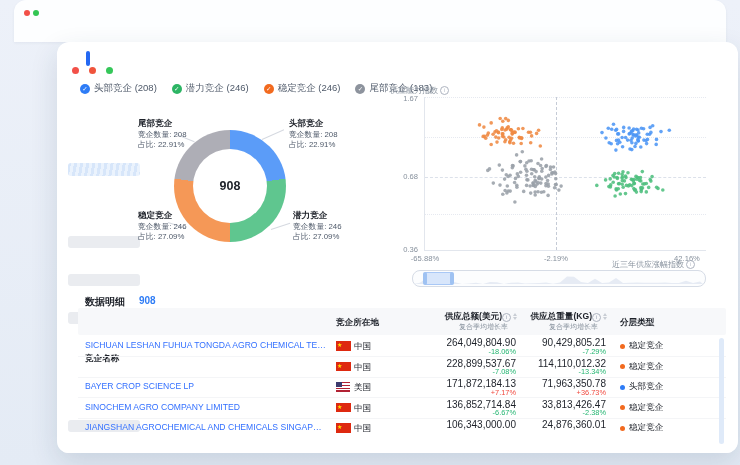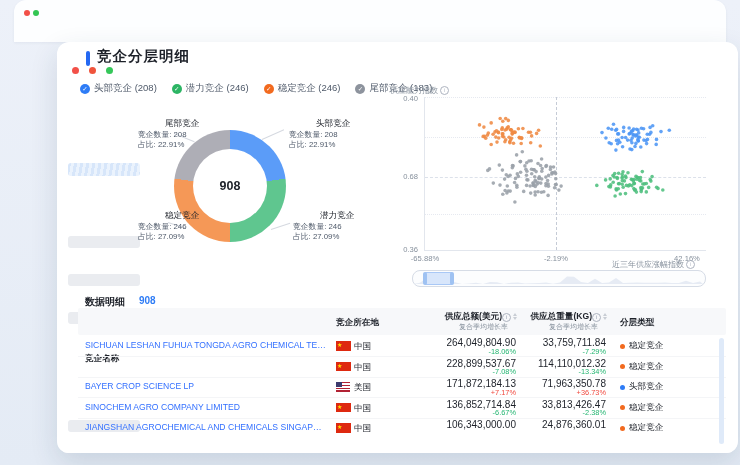--- a/index.html
+++ b/index.html
@@ -18,21 +18,21 @@
   
   .title-bar{position:absolute;left:86px;top:51px;width:4px;height:15px;background:#2468F2;border-radius:2px;}
   .page-title{position:absolute;left:97px;top:47px;font-size:14.5px;font-weight:bold;letter-spacing:1px;}
   .legend{position:absolute;left:80px;top:82px;display:flex;gap:15px;align-items:center;}
   .chip{display:flex;align-items:center;gap:4px;font-size:9.5px;color:#4E5969;cursor:pointer;}
   .chip .ck{width:10px;height:10px;border-radius:50%;color:#fff;font-size:6.5px;line-height:10px;text-align:center;}
   
   .ring{position:absolute;left:174px;top:130px;width:112px;height:112px;border-radius:50%;}
   .hole{position:absolute;left:193px;top:149px;width:74px;height:74px;border-radius:50%;background:#fff;text-align:center;line-height:74px;font-size:12.5px;font-weight:bold;color:#1D2129;}
   .dlabel{position:absolute;width:80px;font-size:7.8px;color:#4E5969;line-height:10.5px;}
-  .dlabel .nm{font-size:8.6px;font-weight:normal;color:#1D2129;margin-bottom:1px;margin-left:27px;}
+  .dlabel .nm{font-size:8.6px;font-weight:bold;color:#1D2129;margin-bottom:1px;}
   .lead{position:absolute;height:1px;background:#D5D9E0;transform-origin:left center;}
   
   .ax-title{position:absolute;font-size:8px;color:#86909C;display:flex;align-items:center;gap:2px;}
   .tick{position:absolute;font-size:7.6px;color:#86909C;}
   .grid-h{position:absolute;left:425px;width:281px;border-top:1px dotted #E6E9F0;}
   .axis-v{position:absolute;left:424px;top:97px;width:1px;height:153px;background:#E2E6ED;}
   .axis-h{position:absolute;left:424px;top:250px;width:282px;height:1px;background:#E2E6ED;}
   .dash-v{position:absolute;left:556px;top:97px;height:153px;border-left:1px dashed #C5CBD6;}
   .dash-h{position:absolute;left:425px;top:177px;width:281px;border-top:1px dashed #DCE1EA;}
   .info-i{display:inline-block;width:7px;height:7px;border:1px solid #ADB3BF;border-radius:50%;font-size:5px;line-height:7px;text-align:center;color:#ADB3BF;font-style:normal;}
@@ -83,21 +83,20 @@
   <span class="dot" style="left:89px;top:67px;width:7px;height:7px;background:#F0543C;"></span>
   <span class="dot" style="left:106px;top:67px;width:7px;height:7px;background:#35C759;"></span>
 
   <div class="sk sk-sel"></div>
   <div class="sk sk-g" style="top:236px;"></div>
   <div class="sk sk-g" style="top:274px;"></div>
   <div class="sk sk-g" style="top:312px;"></div>
   <div class="sk sk-g" style="top:420px;"></div>
 
   <div class="title-bar"></div>
-  <div class="page-title">竞企分层明细</div>
   <div class="legend" id="legend">
       <span class="chip">
         <span class="ck" style="background: rgb(46, 124, 246);">✓</span>
         <span>头部竞企 (208)</span>
       </span>
       <span class="chip">
         <span class="ck" style="background: rgb(44, 181, 100);">✓</span>
         <span>潜力竞企 (246)</span>
       </span>
       <span class="chip">
@@ -136,21 +135,21 @@
   <div class="dlabel" style="left:293px;top:210px;">
     <div class="nm">潜力竞企</div>
     <div>竞企数量: 246</div>
     <div>占比: 27.09%</div>
   </div>
 
   <div class="ax-title" style="left:390px;top:85px;align-items:center;">
     <span>供应能力指数</span>
       <i class="info-i">i</i>
   </div>
-  <div class="tick" style="left:394px;top:94px;width:24px;text-align:right;">0.40</div>
+  <div class="tick" style="left:394px;top:94px;width:24px;text-align:right;">1.67</div>
   <div class="tick" style="left:394px;top:172px;width:24px;text-align:right;">0.68</div>
   <div class="tick" style="left:394px;top:245px;width:24px;text-align:right;">0.36</div>
 
   <div class="grid-h" style="top:97px;"></div>
   <div class="grid-h" style="top:137px;"></div>
   <div class="grid-h" style="top:214px;"></div>
   <div class="dash-h"></div>
   <div class="dash-v"></div>
   <div class="axis-v"></div>
   <div class="axis-h"></div>
@@ -495,21 +494,21 @@
   <div class="th-sub" style="left:490px;top:322px;width:108px;text-align:right;">复合季均增长率</div>
   <div class="th" style="left:620px;top:317px;">分层类型</div>
 
   <div id="tbody">
       <div class="trow" style="top: 336px;">
         <a class="tname">SICHUAN LESHAN FUHUA TONGDA AGRO CHEMICAL TECHNOLOGY...</a>
         <span class="flag flag-cn">★</span>
         <span class="tcountry">中国</span>
         <span class="tval" style="left: 322px;">264,049,804.90</span>
         <span class="tpct neg" style="left: 322px;">-18.06%</span>
-        <span class="tval" style="left: 412px;">33,759,711.84</span>
+        <span class="tval" style="left: 412px;">90,429,805.21</span>
         <span class="tpct neg" style="left: 412px;">-7.29%</span>
         <span class="tdot" style="background: rgb(242, 106, 31);"></span>
         <span class="ttype">稳定竞企</span>
       </div>
       <div class="trow" style="top: 356.5px;">
         <span class="flag flag-cn">★</span>
         <span class="tcountry">中国</span>
         <span class="tval" style="left: 322px;">228,899,537.67</span>
         <span class="tpct neg" style="left: 322px;">-7.08%</span>
         <span class="tval" style="left: 412px;">114,110,012.32</span>

